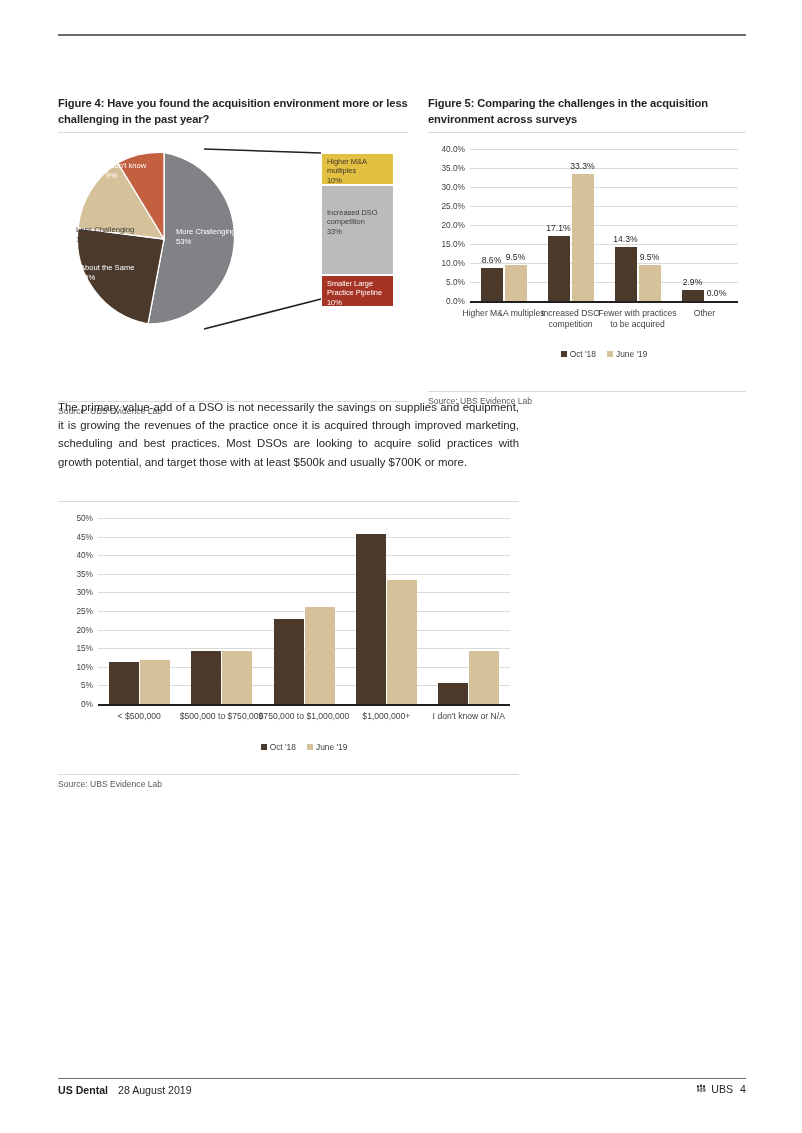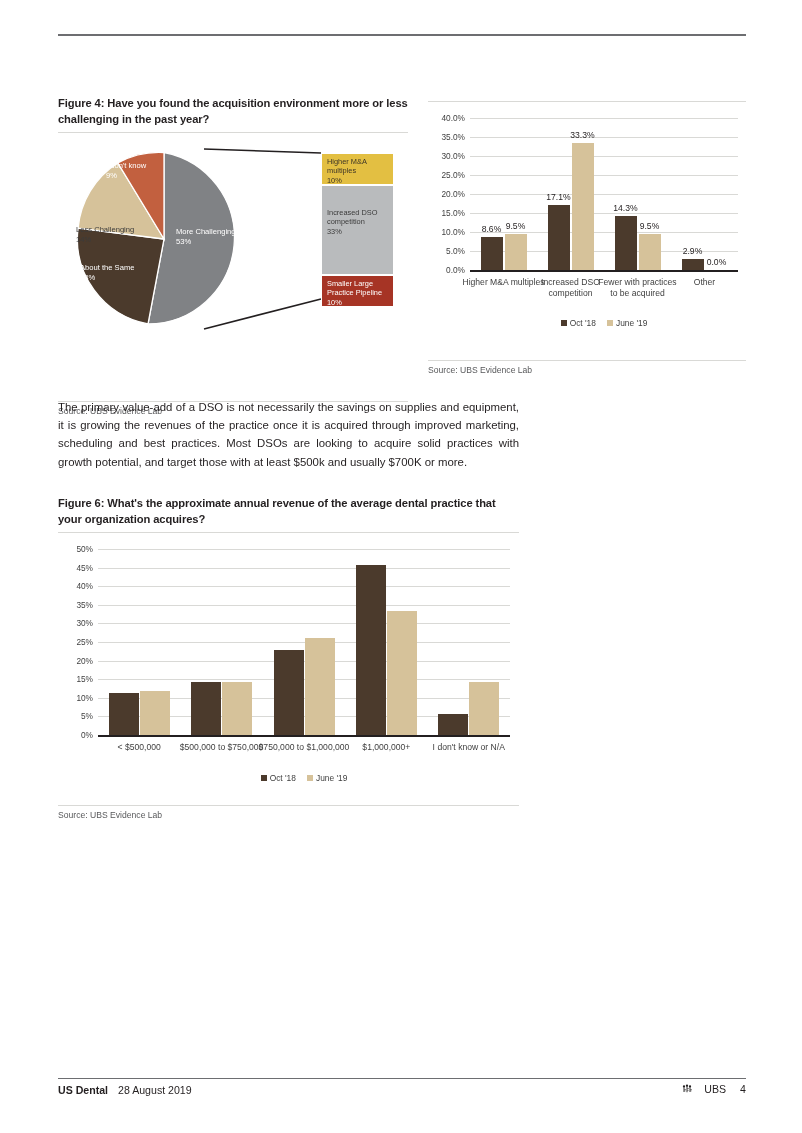--- a/index.html
+++ b/index.html
@@ -93,21 +93,21 @@
   
   #fig6 { left:58px; top:496px; width:461px; }
   #fig6 .chart { width:461px; height:262px; margin-top:6px; }
 
   
   .foot-rule { position:absolute; left:58px; top:1078px; width:688px; height:1.4px; background:#6d6e71; }
   .foot-left { position:absolute; left:58px; top:1084px; font-size:10.6px; color:#231f20; }
   .foot-left b { font-weight:bold; }
   .foot-right {
     position:absolute; right:56px; top:1083px; font-size:10.6px; color:#231f20;
-    display:flex; align-items:center; gap:11px;
+    display:flex; align-items:center; gap:4px;
   }
   .ubs-keys { display:inline-block; width:12px; height:12px; }
 </style>
 </head>
 <body>
 
 <div class="page">
 
   <div class="top-rule"></div>
 
@@ -166,20 +166,21 @@
           <div>10%</div>
         </div>
       </div>
 
     </div>
 
     <div class="fig-source" style="margin-top:50px;">Source:  UBS Evidence Lab</div>
   </div>
 
   <div class="fig" id="fig5">
+    <div class="fig-title">Figure 5: Comparing the challenges in the acquisition environment across surveys</div>
     <div class="fig-rule"></div>
 
     <div class="chart" id="f5chart">
       <div class="plot" id="f5plot" style="left:42px; top:10px; width:268px; height:152px;">
           <div class="gl" style="top: 152px; width: 268px;"></div>
           <div class="ytick" style="top: 152px; left: -39px; width: 34px;">0.0%</div>
           <div class="gl" style="top: 133px; width: 268px;"></div>
           <div class="ytick" style="top: 133px; left: -39px; width: 34px;">5.0%</div>
           <div class="gl" style="top: 114px; width: 268px;"></div>
           <div class="ytick" style="top: 114px; left: -39px; width: 34px;">10.0%</div>
@@ -227,21 +228,20 @@
           </div>
         </div>
     </div>
 
     <div class="fig-source" style="margin-top:2px;">Source:  UBS Evidence Lab</div>
   </div>
 
   <div id="body-par">The primary value-add of a DSO is not necessarily the savings on supplies and equipment, it is growing the revenues of the practice once it is acquired through improved marketing, scheduling and best practices. Most DSOs are looking to acquire solid practices with growth potential, and target those with at least $500k and usually $700K or more.</div>
 
   <div class="fig" id="fig6">
-    <div class="fig-title">Figure 6: What's the approximate annual revenue of the average dental practice that your organization acquires?</div>
     <div class="fig-rule"></div>
 
     <div class="chart" id="f6chart">
       <div class="plot" id="f6plot" style="left:40px; top:10px; width:412px; height:186px;">
           <div class="gl" style="top: 186px; width: 412px;"></div>
           <div class="ytick" style="top: 186px; left: -33px; width: 28px;">0%</div>
           <div class="gl" style="top: 167.4px; width: 412px;"></div>
           <div class="ytick" style="top: 167.4px; left: -33px; width: 28px;">5%</div>
           <div class="gl" style="top: 148.8px; width: 412px;"></div>
           <div class="ytick" style="top: 148.8px; left: -33px; width: 28px;">10%</div>

